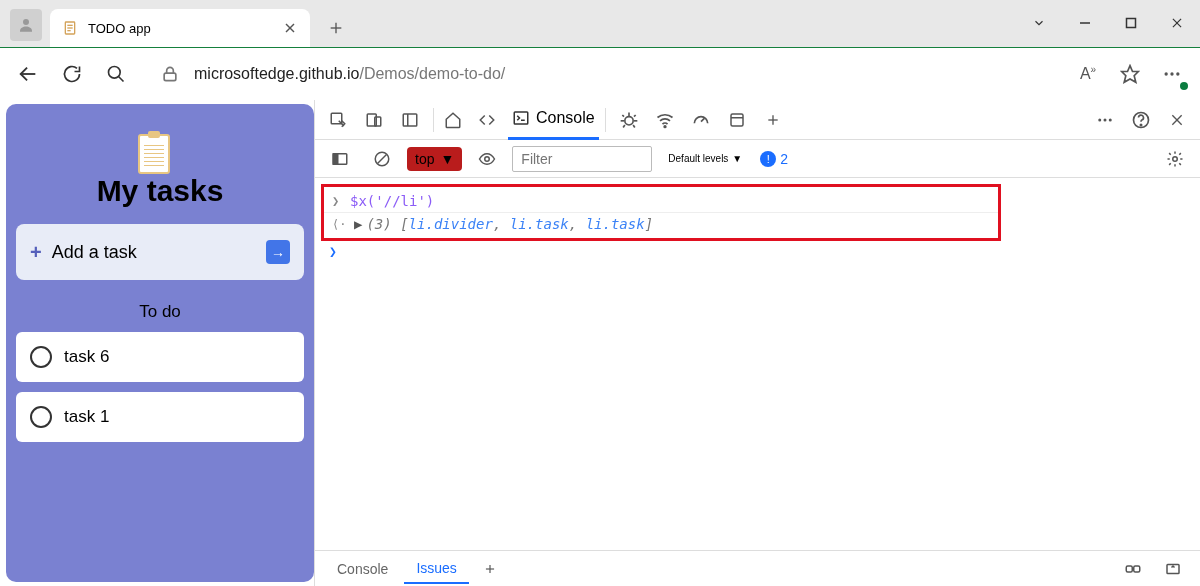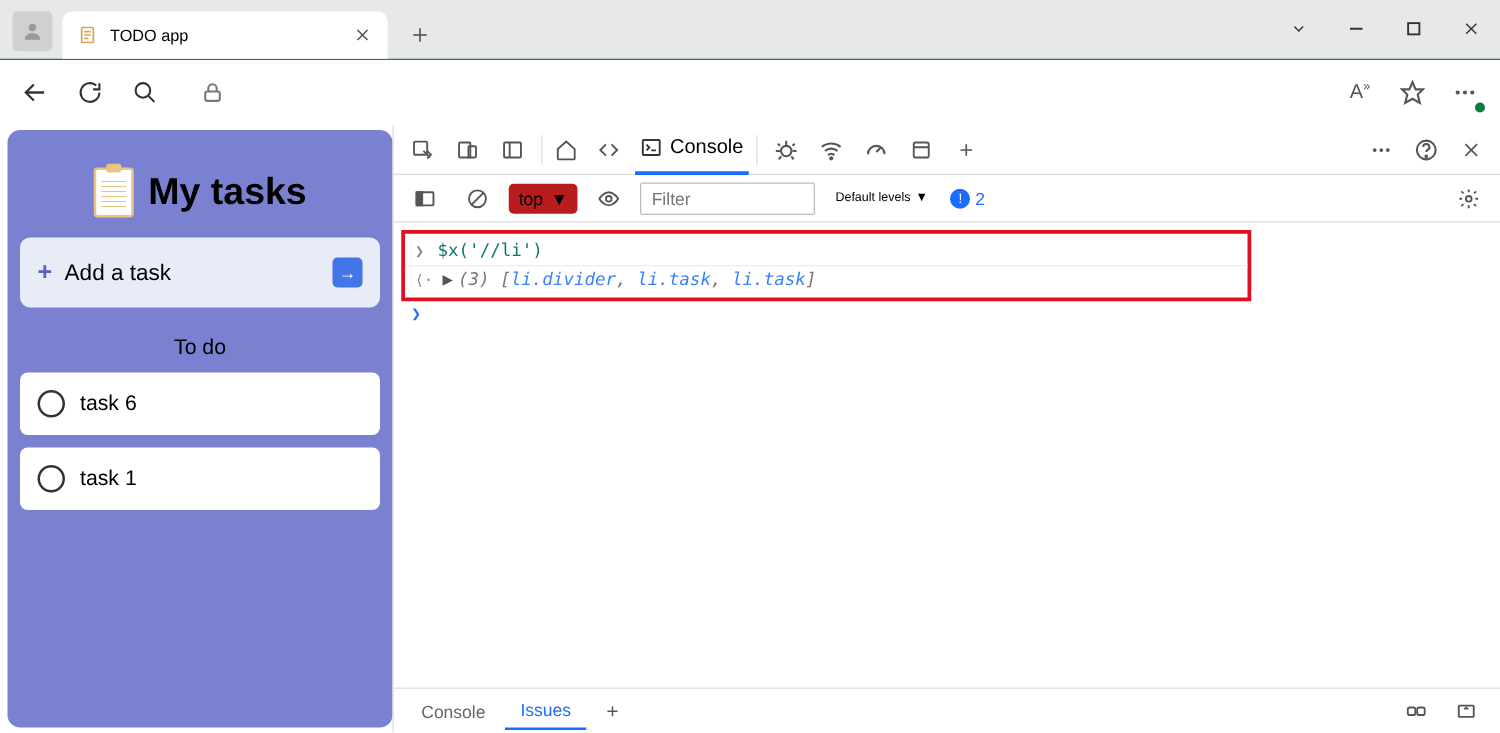--- a/index.html
+++ b/index.html
@@ -22,21 +22,21 @@
     .lock-icon { width: 20px; height: 20px; color: #777; margin-right: 14px; }
     .url-text { font-size: 16px; color: #777; }
     .url-text .host { color: #222; }
     .right-btns { display: flex; gap: 2px; }
     
     
     .content-area { display: flex; height: 486px; }
     
     
     .page-side { width: 308px; background: #7a81d1; padding: 10px; border-radius: 10px; margin: 4px 0 4px 6px; }
-    .page-header { display: flex; align-items: center; justify-content: center; padding: 20px 0 16px; }
+    .page-header { display: flex; align-items: center; justify-content: center; padding: 20px 0 16px; flex-direction: column; }
     .clipboard-icon { width: 32px; height: 40px; background: #fff; border: 2px solid #e8c682; border-radius: 3px; margin-right: 12px; position: relative; }
     .clipboard-icon::before { content: ""; position: absolute; top: -5px; left: 8px; right: 8px; height: 7px; background: #e8c682; border-radius: 2px; }
     .clipboard-icon::after { content: ""; position: absolute; top: 6px; left: 4px; right: 4px; bottom: 4px; background: repeating-linear-gradient(#fff, #fff 3px, #e8c682 3px, #e8c682 4px); }
     .page-title { font-size: 30px; font-weight: 800; }
     .add-task-card { background: #e8ecf7; border-radius: 8px; padding: 16px 14px; display: flex; align-items: center; cursor: pointer; }
     .plus-icon { color: #5560bb; font-size: 20px; font-weight: bold; margin-right: 10px; }
     .add-task-text { font-size: 18px; flex: 1; }
     .arrow-btn { width: 24px; height: 24px; background: #4275e8; border-radius: 4px; color: #fff; display: flex; align-items: center; justify-content: center; font-size: 14px; }
     .section-label { text-align: center; font-size: 17px; margin: 22px 0 10px; }
     .task-card { background: #fff; border-radius: 6px; padding: 14px; display: flex; align-items: center; margin-bottom: 10px; cursor: pointer; }
@@ -59,21 +59,21 @@
     .levels-select { font-size: 10px; display: flex; align-items: center; cursor: pointer; margin-left: 8px; }
     .issue-badge { display: flex; align-items: center; margin-left: 10px; font-size: 14px; color: #1a6dff; cursor: pointer; }
     .issue-dot { width: 16px; height: 16px; background: #1a6dff; border-radius: 50%; color: #fff; display: flex; align-items: center; justify-content: center; font-size: 11px; margin-right: 4px; }
     
     .console-body { flex: 1; font-family: Consolas, monospace; font-size: 14px; position: relative; padding: 6px 0; }
     .highlight-box { border: 3px solid #e01020; padding: 3px 0; margin: 0 6px; width: 680px; }
     .console-line { display: flex; align-items: center; padding: 3px 8px; }
     .console-line.input-line { border-bottom: 1px solid #eee; }
     .prompt-glyph { color: #888; width: 18px; font-size: 12px; }
     .expand-tri { color: #555; margin: 0 4px; cursor: pointer; }
-    .codestr { color: #0f766e; }
+    .codestr { color: #8b5cf6; }
     .codearr { color: #777; font-style: italic; }
     .codearr .cls { color: #3b82f6; }
     .new-prompt { padding: 3px 14px; color: #1a6dff; font-size: 13px; }
     
     .dt-footer { height: 36px; border-top: 1px solid #ddd; display: flex; align-items: center; padding: 0 10px; gap: 4px; }
     .ft-tab { padding: 6px 12px; font-size: 14px; color: #666; cursor: pointer; }
     .ft-tab.active { color: #1a6dff; border-bottom: 2px solid #1a6dff; }
     .ft-right { margin-left: auto; display: flex; gap: 6px; }
     
     svg { display: block; }
@@ -149,20 +149,21 @@
       <svg width="20" height="20" viewBox="0 0 24 24" fill="none" stroke="#333" stroke-width="2">
         <circle cx="10" cy="10" r="7"></circle>
         <line x1="15" y1="15" x2="21" y2="21"></line>
       </svg>
     </div>
   <div class="address-bar">
     <svg class="lock-icon" viewBox="0 0 24 24" fill="none" stroke="#777" stroke-width="2">
         <rect x="5" y="11" width="14" height="9" rx="2"></rect>
         <path d="M8 11V8a4 4 0 0 1 8 0v3"></path>
       </svg>
+    <span class="url-text"><span class="host">microsoftedge.github.io</span><span>/Demos/demo-to-do/</span></span>
   </div>
   <div class="right-btns">
     <div class="nav-btn">
         <span style="font-size:16px;">A<sup style="font-size:10px;">»</sup></span>
       </div>
     <div class="nav-btn">
         <svg width="20" height="20" viewBox="0 0 24 24" fill="none" stroke="#555" stroke-width="2">
           <polygon points="12 2 15 9 22 9 17 14 19 22 12 18 5 22 7 14 2 9 9 9"></polygon>
         </svg>
       </div>

